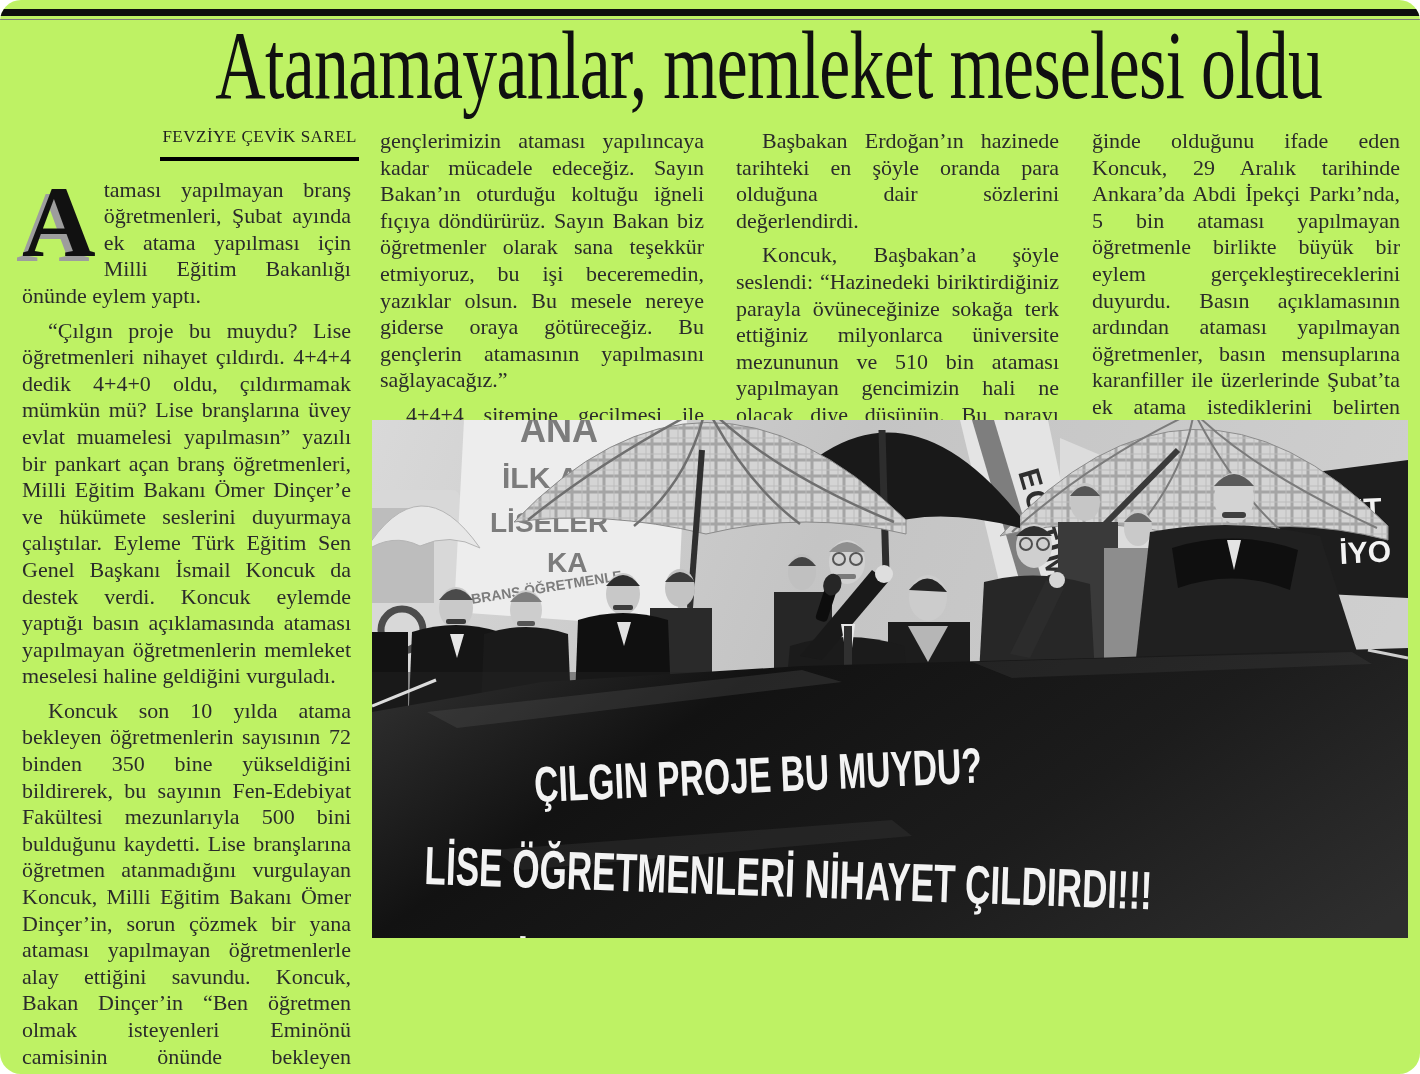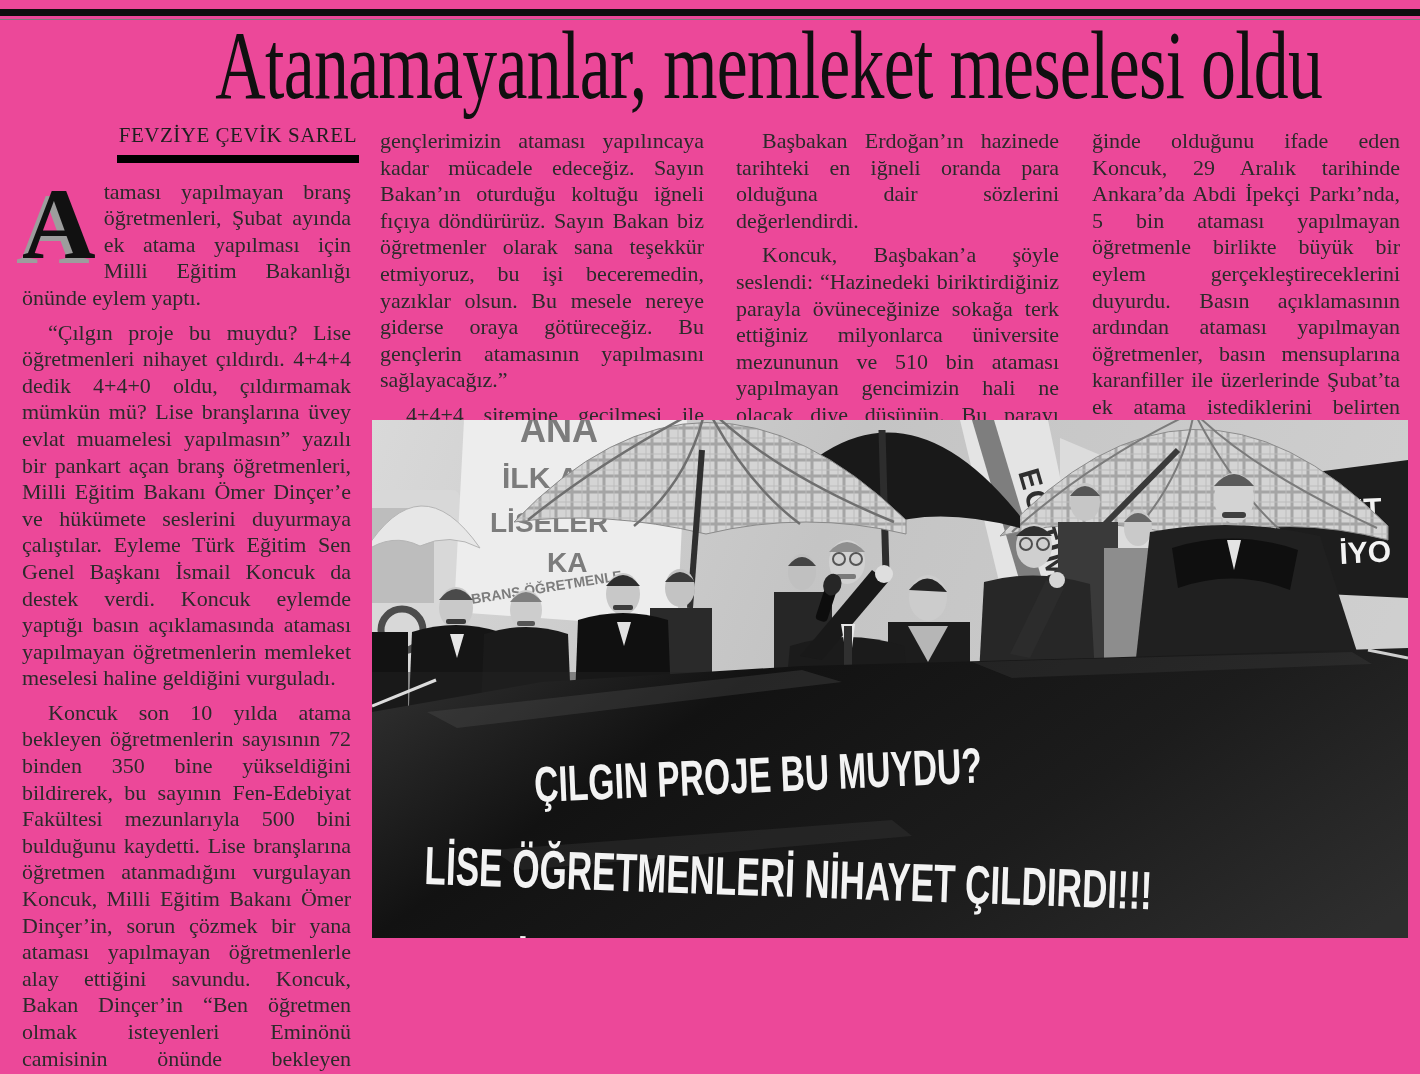--- a/index.html
+++ b/index.html
@@ -1,18 +1,18 @@
 <!DOCTYPE html>
 <html lang="tr"><head>
 <meta charset="utf-8">
 <style>
   html,body{margin:0;padding:0;background:#ffffff;}
   .page{
-    position:relative;width:1420px;height:1074px;background:#ec4899;
-    font-family:"Liberation Serif", serif;color:#242424;overflow:hidden;
+    position:relative;width:1420px;height:1074px;background:#bef264;
+    font-family:"Liberation Serif", serif;color:#242424;overflow:hidden;border-radius:21px;
   }
   .rule-thick{position:absolute;left:0;top:9px;width:1420px;height:7px;background:#0e0e0e;}
   .rule-thin{position:absolute;left:0;top:19px;width:1420px;height:1px;background:#7a7a7a;}
   .headline{
     position:absolute;left:0;top:18px;width:1420px;height:96px;margin:0;
     text-align:center;font-weight:500;color:#101010;white-space:nowrap;
   }
   .headline span{
     display:inline-block;font-size:97px;line-height:96px;
     transform:scaleX(0.72);transform-origin:50% 50%;
@@ -24,22 +24,22 @@
     hyphens:auto;-webkit-hyphens:auto;color:#2b2b2b;
   }
   .col p{margin:8px;}
   .col p.ind{text-indent:26px;}
   .col1{left:14px;width:345px;height:954px;}
   .col2{left:372px;width:340px;height:300px;}
   .col3{left:728px;width:339px;height:300px;}
   .col4{left:1084px;width:324px;height:300px;}
   .byline-wrap{text-align:right;margin:2px 0 16px 0;}
   .byline{
-    display:inline-block;font-size:21px;letter-spacing:0.5px;color:#1f1f1f;
-    border-bottom:8px solid #000000;padding:0 2px 6px 2px;text-indent:0;
+    display:inline-block;font-size:17px;letter-spacing:0.5px;color:#1f1f1f;
+    border-bottom:4px solid #000000;padding:0 2px 6px 2px;text-indent:0;
   }
   .dropcap{
     float:left;font-size:102px;line-height:78px;font-weight:bold;color:#111;
     margin:6px 8px 0 0;text-shadow:-6px 5px 0 #9d9d9d;
     font-family:"Liberation Serif", serif;
   }
   .photo{
     position:absolute;left:372px;top:420px;width:1036px;height:518px;overflow:hidden;
     background:#c9c9c9;
   }
@@ -68,21 +68,21 @@
     <p class="ind">Koncuk son 10 yılda atama bekleyen öğretmenlerin sayısının 72 binden 350 bine yükseldiğini bildirerek, bu sayının Fen-Edebiyat Fakültesi mezunlarıyla 500 bini bulduğunu kaydetti. Lise branşlarına öğretmen atanmadığını vurgulayan Koncuk, Milli Eğitim Bakanı Ömer Dinçer’in, sorun çözmek bir yana ataması yapılmayan öğretmenlerle alay ettiğini savundu. Koncuk, Bakan Dinçer’in “Ben öğretmen olmak isteyenleri Eminönü camisinin önünde bekleyen güvercinlere benzetiyorum” sözlerine tepki göstererek, şunları söyledi:</p>
 
   </div>
 
   <div class="col col2">
     <p>gençlerimizin ataması yapılıncaya kadar mücadele edeceğiz. Sayın Bakan’ın oturduğu koltuğu iğneli fıçıya döndürürüz. Sayın Bakan biz öğretmenler olarak sana teşekkür etmiyoruz, bu işi beceremedin, yazıklar olsun. Bu mesele nereye giderse oraya götüreceğiz. Bu gençlerin atamasının yapılmasını sağlayacağız.”</p>
     <p class="ind">4+4+4 sitemine geçilmesi ile birlikte öğretmen ihtiyacının arttığına dikkat çeken Koncuk,</p>
   </div>
 
   <div class="col col3">
-    <p class="ind">Başbakan Erdoğan’ın hazinede tarihteki en iğneli oranda para olduğuna dair sözlerini değerlendirdi.</p>
+    <p class="ind">Başbakan Erdoğan’ın hazinede tarihteki en şöyle oranda para olduğuna dair sözlerini değerlendirdi.</p>
     <p class="ind">Koncuk, Başbakan’a şöyle seslendi: “Hazinedeki biriktirdiğiniz parayla övüneceğinize sokağa terk ettiğiniz milyonlarca üniversite mezununun ve 510 bin ataması yapılmayan gencimizin hali ne olacak diye düşünün. Bu parayı ataması yapılmayan öğretmenlere harcayın.”</p>
     <p class="ind">Yaptıkları eylemin uyarı niteli-</p>
   </div>
 
   <div class="col col4">
     <p>ğinde olduğunu ifade eden Koncuk, 29 Aralık tarihinde Ankara’da Abdi İpekçi Parkı’nda, 5 bin ataması yapılmayan öğretmenle birlikte büyük bir eylem gerçekleştireceklerini duyurdu. Basın açıklamasının ardından ataması yapılmayan öğretmenler, basın mensuplarına karanfiller ile üzerlerinde Şubat’ta ek atama istediklerini belirten notlar ve KPSS puanlarının bulunduğu şekerler dağıttılar.</p>
   </div>
 
   <div class="photo">
     <svg width="1036" height="654" viewBox="0 0 1036 654" xmlns="http://www.w3.org/2000/svg">

